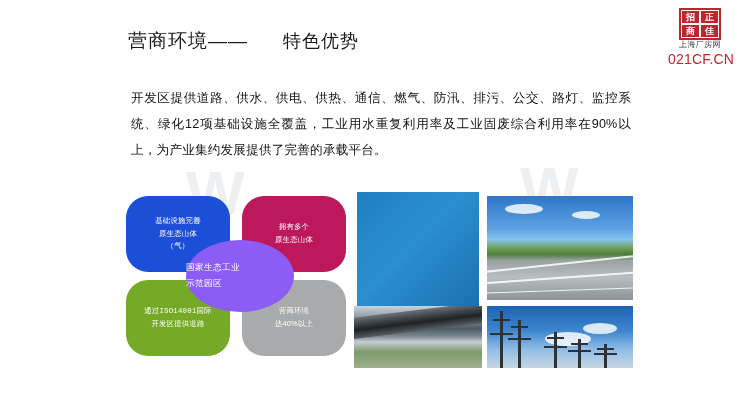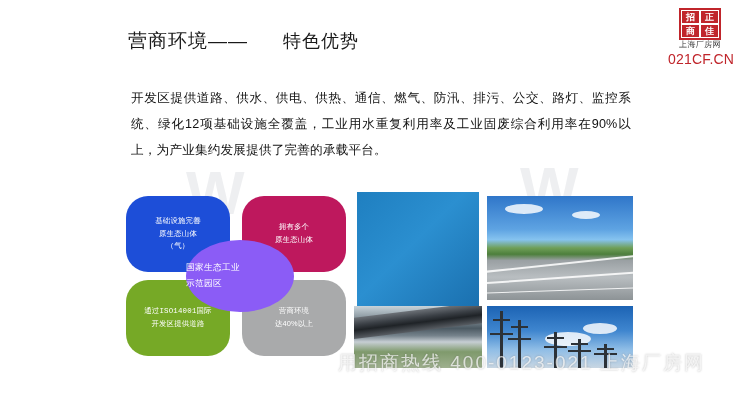--- a/index.html
+++ b/index.html
@@ -366,15 +366,14 @@
   <div class="photo photo-power">
     <div class="cloud" style="left:40%; top:42%; width:46px; height:14px;"></div>
     <div class="cloud" style="left:66%; top:28%; width:34px; height:11px;"></div>
     <div class="pylon" style="left:9%;  height:92%;"></div>
     <div class="pylon" style="left:21%; height:78%;"></div>
     <div class="pylon" style="left:46%; height:58%;"></div>
     <div class="pylon" style="left:62%; height:46%;"></div>
     <div class="pylon" style="left:80%; height:38%;"></div>
   </div>
 
-  <div class="wm-hotline">用招商热线 400-0123-021 上海厂房网</div>
 
 </div>
 
 </body></html>

